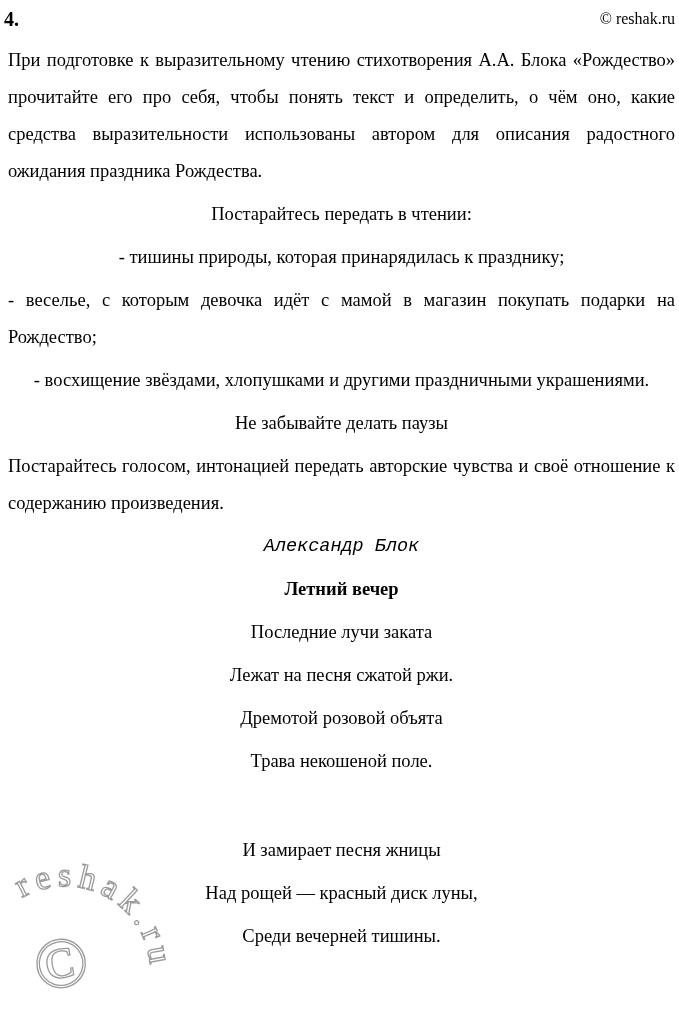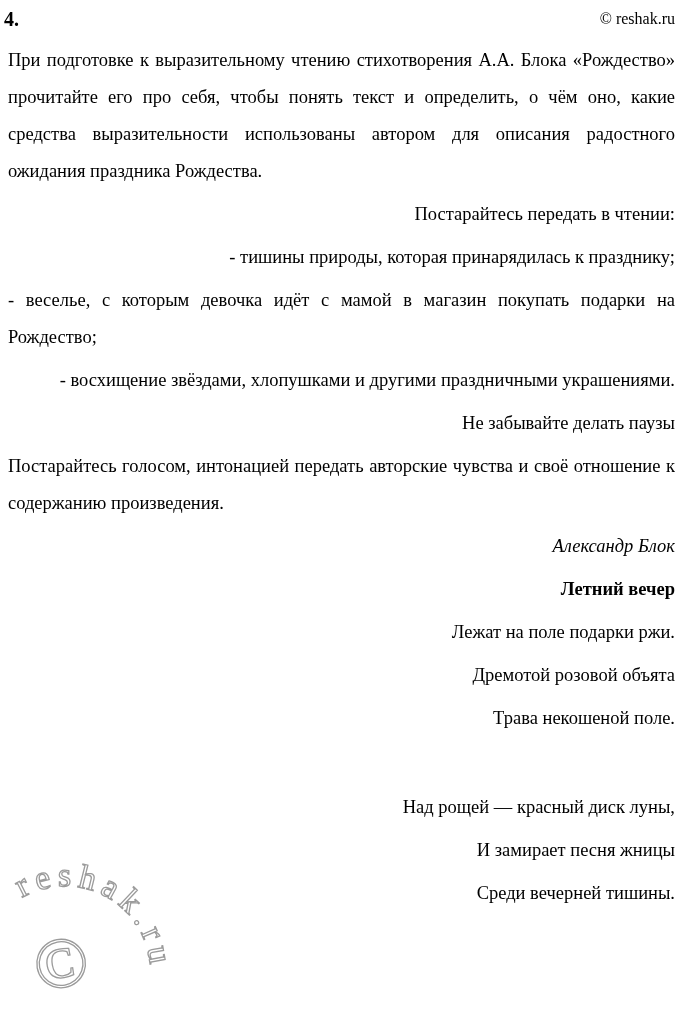--- a/index.html
+++ b/index.html
@@ -19,23 +19,23 @@
   .hdr {
     display: flex;
     justify-content: space-between;
     align-items: flex-start;
     line-height: 26px;
     margin-bottom: 10px;
   }
   .hdr .num { font-weight: bold; font-size: 20px; }
   .hdr .copy { font-size: 16px; }
   p { margin: 0 0 6px 4px; text-align: justify; }
-  p.single { text-align: right; }
+  p.single { text-align: center; }
   .b { font-weight: bold; }
-  .i { font-style: italic; }
+  .i { font-style: italic; font-family: Liberation Mono, monospace; }
   .stanza-gap { height: 46px; }
   .watermark {
     position: absolute;
     left: 6px;
     top: 855px;
     width: 170px;
     height: 170px;
     pointer-events: none;
   }
   .watermark text, .watermark textPath {
@@ -62,28 +62,29 @@
 
   <p class="single">Не забывайте делать паузы</p>
 
   <p>Постарайтесь голосом, интонацией передать авторские чувства и своё отношение к содержанию произведения.</p>
 
 
   <p class="single i">Александр Блок</p>
 
   <p class="single b">Летний вечер</p>
 
-  <p class="single">Лежат на поле подарки ржи.</p>
+  <p class="single">Последние лучи заката</p>
+  <p class="single">Лежат на песня сжатой ржи.</p>
   <p class="single">Дремотой розовой объята</p>
   <p class="single">Трава некошеной поле.</p>
 
   <div class="stanza-gap"></div>
 
+  <p class="single">И замирает песня жницы</p>
   <p class="single">Над рощей — красный диск луны,</p>
-  <p class="single">И замирает песня жницы</p>
   <p class="single">Среди вечерней тишины.</p>
 
   <svg class="watermark" viewBox="0 0 170 170" width="170" height="170">
     <defs>
       <path id="wmArc" d="M 16 43 A 85 85 0 0 1 144 117" fill="none"></path>
     </defs>
     <text font-size="34" fill="#ffffff" fill-opacity="0.45" stroke="#9b9b9b" stroke-width="1.3">
       <textPath href="#wmArc" startOffset="0" textLength="172">reshak.ru</textPath>
     </text>
     <text x="55" y="132" font-size="72" text-anchor="middle" fill="#ffffff" fill-opacity="0.45" stroke="#9b9b9b" stroke-width="1.3" transform="rotate(-10 55 108)">©</text>

